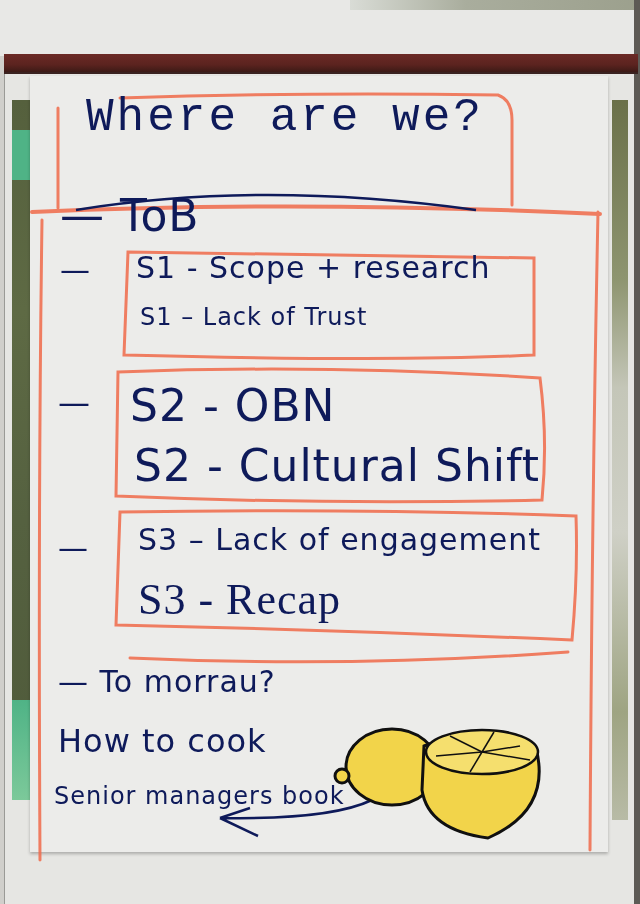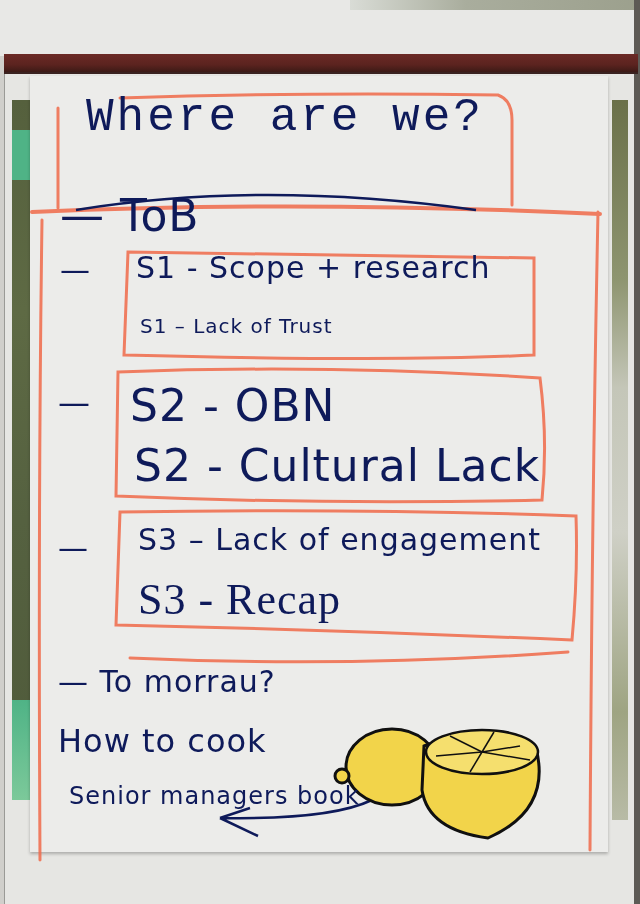--- a/index.html
+++ b/index.html
@@ -111,29 +111,29 @@
 
 <div class="hand title">Where are we?</div>
 
 <div class="hand row" style="left:60px; top:190px;">
   <span class="dash">—</span>
   <span>ToB</span>
 </div>
 
 <div class="hand" style="left:60px; top:252px; font-size:30px;">—</div>
 <div class="hand row" style="left:136px; top:250px; font-size:30px;">S1 - Scope + research</div>
-<div class="hand row" style="left:140px; top:314px; font-size:20px;">S1 – Lack of Trust</div>
+<div class="hand row" style="left:140px; top:303px; font-size:24px;">S1 – Lack of Trust</div>
 
 <div class="hand" style="left:58px; top:384px; font-size:32px;">—</div>
 <div class="hand row" style="left:130px; top:380px;">S2 - OBN</div>
-<div class="hand row" style="left:134px; top:440px;">S2 - Cultural Lack</div>
+<div class="hand row" style="left:134px; top:440px;">S2 - Cultural Shift</div>
 
 <div class="hand" style="left:58px; top:530px; font-size:30px;">—</div>
 <div class="hand row" style="left:138px; top:522px; font-size:30px;">S3 – Lack of engagement</div>
 <div class="hand row" style="left:138px; top:574px;font-family:Liberation Serif, serif;">S3 - Recap</div>
 
 <div class="hand row" style="left:58px; top:664px; font-size:30px;">
   <span>—</span>
   <span>To morrau?</span>
 </div>
 
 <div class="hand row" style="left:58px; top:722px; font-size:32px;">How to cook</div>
-<div class="hand small" style="left:69px; top:782px; font-size:24px;">Senior managers book</div>
+<div class="hand small" style="left:54px; top:782px; font-size:24px;">Senior managers book</div>
 
 </body></html>

